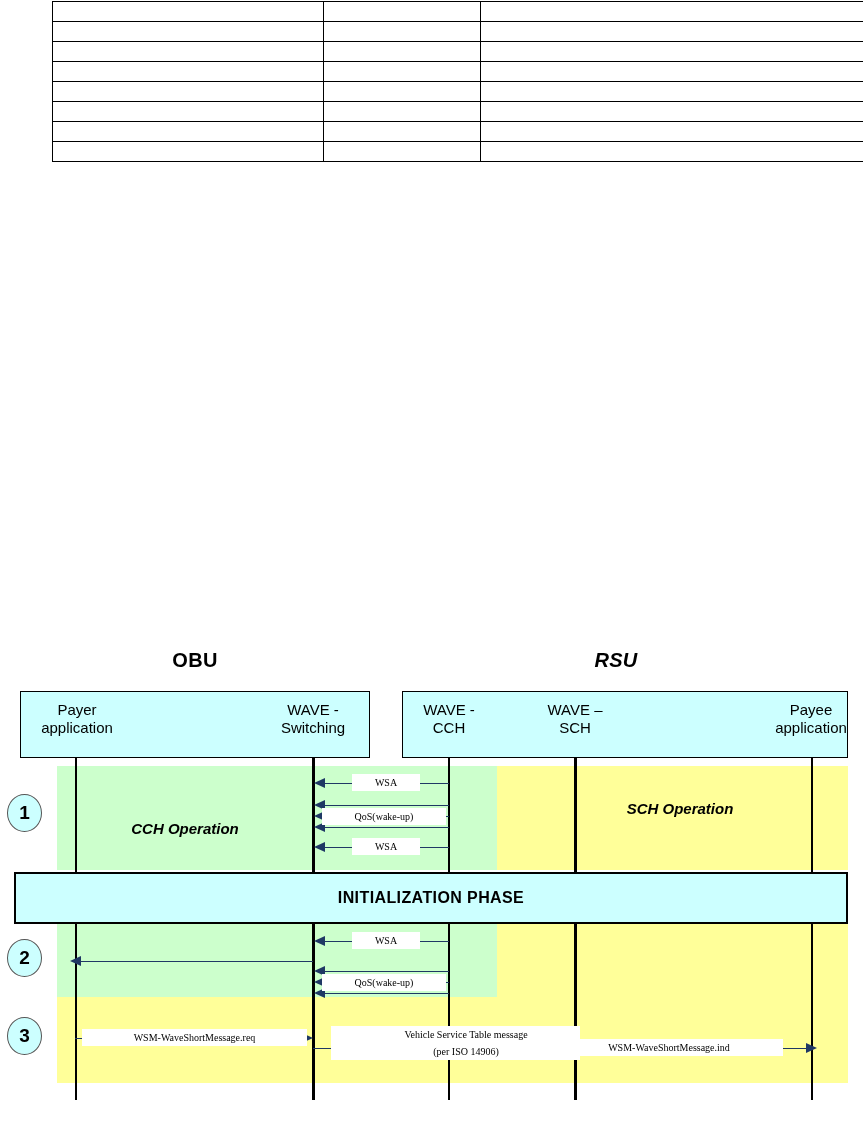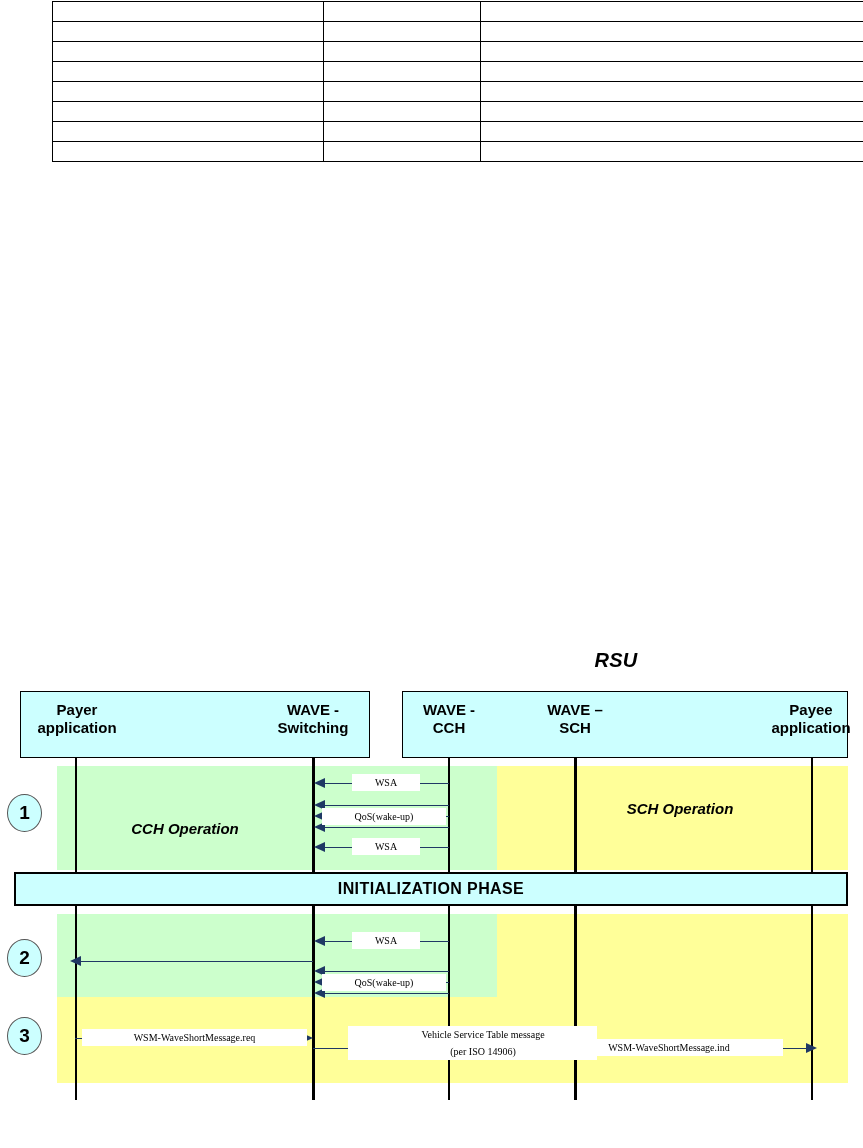--- a/index.html
+++ b/index.html
@@ -61,21 +61,21 @@
     position: absolute;
     background: #CCFFFF;
     border: 1.5px solid #000000;
     box-sizing: border-box;
   }
   #actor-box-obu { left: 20px; top: 691px; width: 350px; height: 67px; }
   #actor-box-rsu { left: 402px; top: 691px; width: 446px; height: 67px; }
 
   .actor-label {
     position: absolute;
-    font-weight: bold;
+    font-weight: normal;
     font-size: 15px;
     line-height: 18px;
     color: #000000;
     text-align: center;
     white-space: pre-line;
   }
   #lbl-payer      { left: 20px;  top: 701px; width: 114px; }
   #lbl-switching  { left: 254px; top: 701px; width: 118px; }
   #lbl-cch        { left: 394px; top: 701px; width: 110px; }
   #lbl-sch        { left: 520px; top: 701px; width: 110px; }
@@ -117,21 +117,21 @@
   #ll-cch       { left: 448px; top: 758px; height: 342px; }
   #ll-sch       { left: 574px; top: 758px; height: 342px; }
   #ll-payee     { left: 811px; top: 758px; height: 342px; }
 
   
   #init-phase-bar {
     position: absolute;
     left: 14px;
     top: 872px;
     width: 834px;
-    height: 34px;
+    height: 52px;
     background: #CCFFFF;
     border: 2px solid #000000;
     box-sizing: border-box;
     display: flex;
     align-items: center;
     justify-content: center;
   }
   #init-phase-label {
     font-weight: bold;
     font-size: 16px;
@@ -230,20 +230,21 @@
     <tr>
       <td class="c1"></td>
       <td class="c2"></td>
       <td class="c3"></td>
     </tr>
   </tbody>
 </table>
 
 <div id="diagram">
 
+  <div id="title-obu" class="node-group-title">OBU</div>
   <div id="title-rsu" class="node-group-title">RSU</div>
 
   <div id="band-p1-green" class="band band-green"></div>
   <div id="band-p1-yellow" class="band band-yellow"></div>
   <div id="band-p2-green" class="band band-green"></div>
   <div id="band-p2-yellow" class="band band-yellow"></div>
   <div id="band-p3-yellow" class="band band-yellow"></div>
 
   <div id="cap-cch" class="band-caption">CCH Operation</div>
   <div id="cap-sch" class="band-caption">SCH Operation</div>
@@ -302,21 +303,21 @@
   <div class="msg-line" style="left:318px; top:993px; width:131px;"></div>
   <div class="arrow-head left" style="left:314px; top:988px;"></div>
   <div class="msg-label" style="left:322px; top:974px; width:118px;">QoS(wake-up)</div>
 
   <div class="msg-line" style="left:75px; top:1038px; width:233px;"></div>
   <div class="arrow-head right" style="left:302px; top:1033px;"></div>
   <div class="msg-label" style="left:82px; top:1029px; width:219px; text-align:center;">WSM-WaveShortMessage.req</div>
 
   <div class="msg-line" style="left:313px; top:1048px; width:261px;"></div>
   <div class="arrow-head right" style="left:566px; top:1043px;"></div>
-  <div class="msg-label" style="left:348px; top:1026px; width:222px;padding-left:24px;">Vehicle Service Table message
+  <div class="msg-label" style="left:331px; top:1026px; width:222px;padding-left:24px;">Vehicle Service Table message
 (per ISO 14906)</div>
 
   <div class="msg-line" style="left:576px; top:1048px; width:236px;"></div>
   <div class="arrow-head right" style="left:806px; top:1043px;"></div>
   <div class="msg-label" style="left:555px; top:1039px; width:222px; text-align:center;">WSM-WaveShortMessage.ind</div>
 
   <div id="step-1" class="step-circle">1</div>
   <div id="step-2" class="step-circle">2</div>
   <div id="step-3" class="step-circle">3</div>
 

